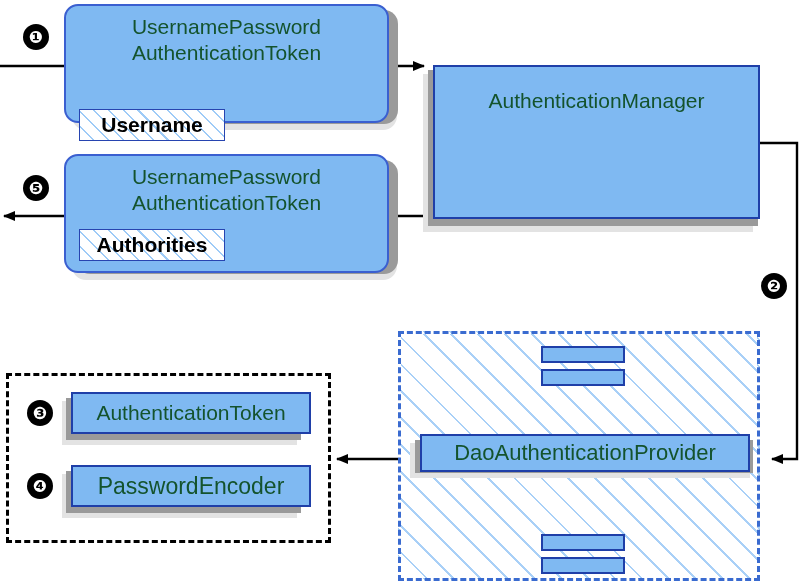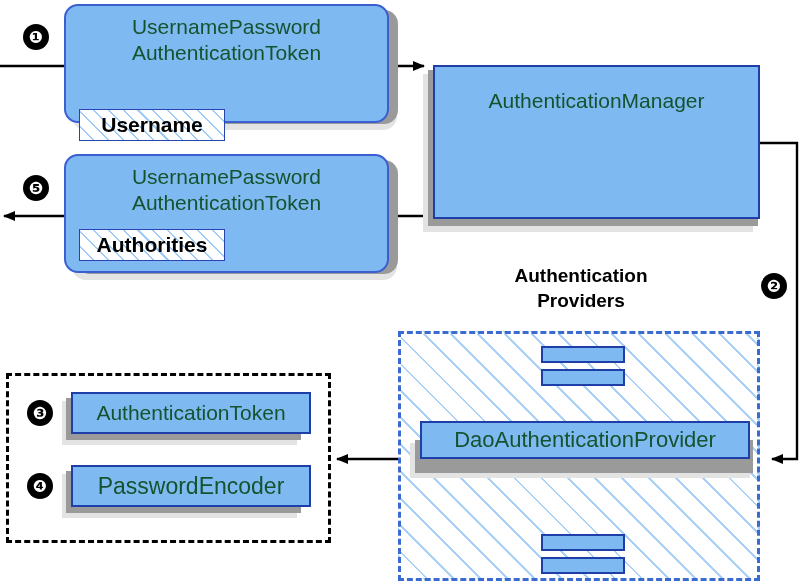--- a/index.html
+++ b/index.html
@@ -85,34 +85,30 @@
       <line x1="584" y1="392" x2="584" y2="434" stroke="#000" stroke-width="5" marker-start="url(#ahs)" marker-end="url(#ahs)"></line>
     </g>
 
     <g>
       <line x1="584" y1="487" x2="584" y2="529" stroke="#000" stroke-width="5" marker-start="url(#ahs)" marker-end="url(#ahs)"></line>
     </g>
   </svg>
 
   <div class="hatch-dashed" style="left:398px;top:331px;width:362px;height:250px;"></div>
 
-  <div class="lbl" style="left:452px;top:263px;width:258px;font-size:19px;line-height:25px;">
-    <span>Authentication</span><br>
-    <span>Providers</span>
-  </div>
 
   <div class="box" style="left:541px;top:346px;width:84px;height:17px;"></div>
   <div class="box" style="left:541px;top:369px;width:84px;height:17px;"></div>
 
   <div class="box" style="left:541px;top:534px;width:84px;height:17px;"></div>
   <div class="box" style="left:541px;top:557px;width:84px;height:17px;"></div>
 
   <div class="shadow-light" style="left:410px;top:443px;width:340px;height:35px;"></div>
   <div class="shadow-dark" style="left:415px;top:440px;width:338px;height:33px;"></div>
-  <div class="box" style="left:420px;top:421px;width:330px;height:38px;font-size:22px;">
+  <div class="box" style="left:420px;top:434px;width:330px;height:38px;font-size:22px;">
     <span>DaoAuthenticationProvider</span>
   </div>
 
   <div class="shadow-light" style="left:423px;top:74px;width:330px;height:158px;"></div>
   <div class="shadow-dark" style="left:428px;top:70px;width:330px;height:156px;"></div>
   <div class="box" style="left:433px;top:65px;width:327px;height:154px;display:block;">
     <div style="font-size:21px;margin-top:22px;">AuthenticationManager</div>
   </div>
 
   <div class="shadow-light" style="left:72px;top:14px;width:325px;height:116px;border-radius:14px;"></div>

